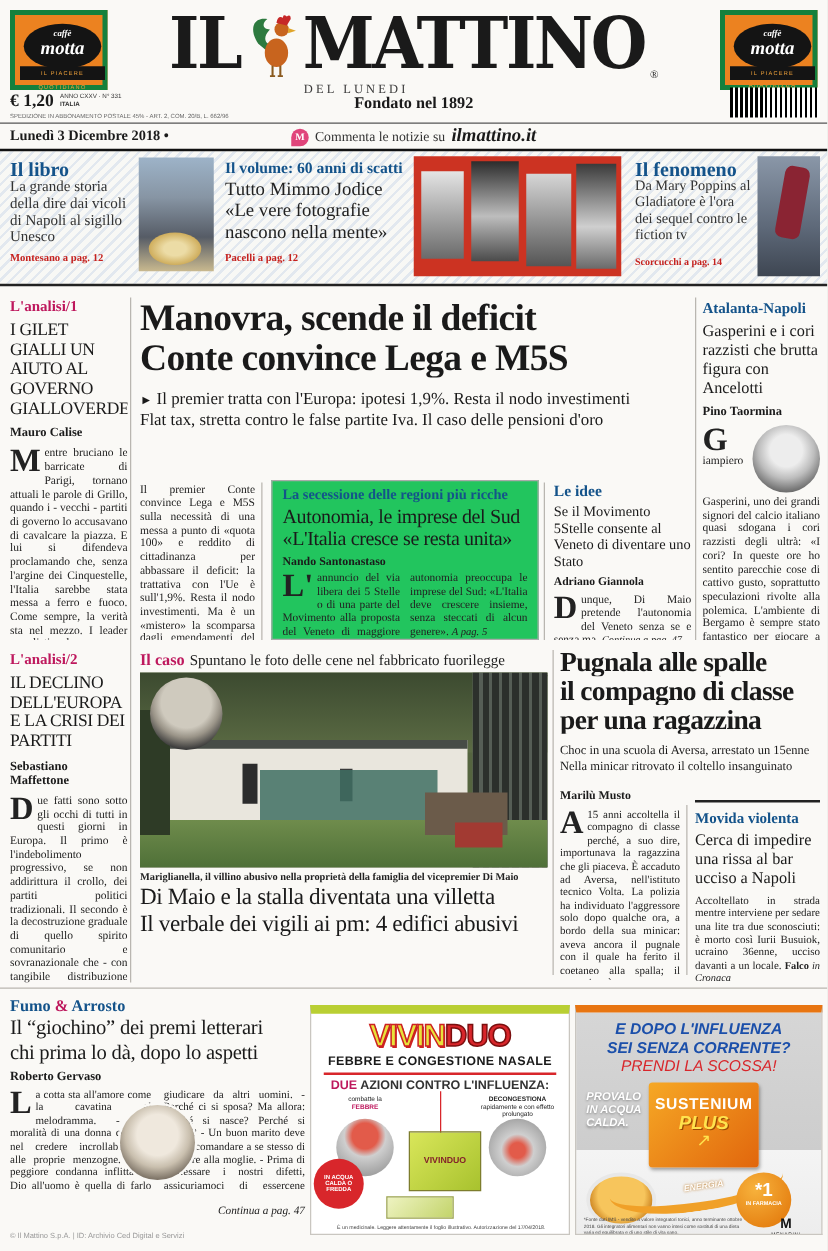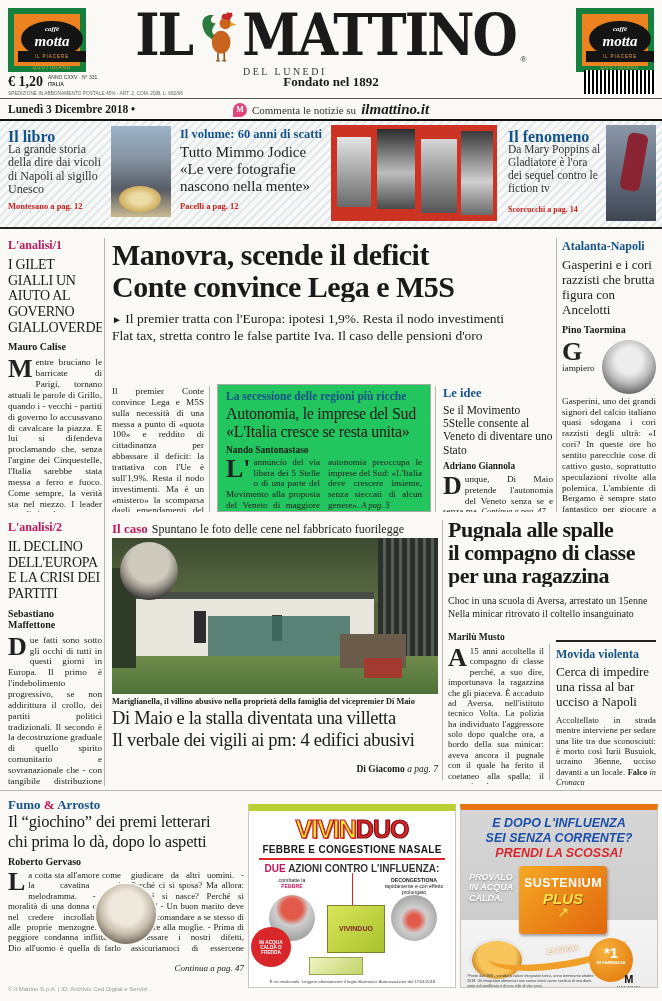--- a/index.html
+++ b/index.html
@@ -10,21 +10,21 @@
   .blue{color:#14538a;} .red{color:#be185d;}
   .kicker{font-weight:bold;}
   .byline{font-weight:bold;font-size:10px;}
   .body-txt{font-size:9.2px;line-height:1.18;text-align:justify;color:#222;}
   .drop::first-letter{float:left;font-size:26px;line-height:.8;padding:2px 3px 0 0;font-weight:bold;}
   .more{font-style:italic;font-size:9px;text-align:right;}
   .nowrap{white-space:nowrap;overflow:hidden;}
   .vline{width:1px;background:#b9b6b0;}
   .hline{height:1px;background:#b9b6b0;}
   
-  .motta{width:78px;height:64px;background:#ec8220;border:6px solid #15803d;box-sizing:border-box;}
+  .motta{width:78px;height:64px;background:#ec8220;border:4px solid #15803d;box-sizing:border-box;}
   .motta .oval{position:absolute;left:7px;top:7px;width:62px;height:36px;background:#141414;border-radius:50%;
         color:#fff;text-align:center;font-style:italic;font-weight:bold;line-height:1;padding-top:5px;box-sizing:border-box;}
   .motta .bar{position:absolute;left:4px;bottom:4px;width:68px;height:11px;background:#141414;color:#f0a23a;
         font-size:4.5px;text-align:center;line-height:11px;letter-spacing:1px;font-family:"Liberation Sans",sans-serif;}
   .mast-title{left:0;right:0;top:10px;display:flex;justify-content:center;align-items:flex-end;gap:4px;}
   .mast-word{font-family:"DejaVu Serif",serif;font-weight:bold;font-size:52px;line-height:1;letter-spacing:-2px;transform:scaleY(1.1);transform-origin:bottom;}
   .barcode{width:72px;height:24px;background:repeating-linear-gradient(90deg,#000 0 2px,#fff 2px 4px);}
   .stripebg{background:repeating-linear-gradient(135deg,#e2e8ef 0 2px,#f8f8f5 2px 6px);}
   .t-kicker{font-weight:bold;font-size:16px;color:#14538a;}
   .t-title{font-size:12px;line-height:1.12;color:#333;}
@@ -203,24 +203,20 @@
     <div class="abs" style="left:0;top:30px;width:24px;height:100px;background:#2e3b26;"></div>
     <div class="abs" style="left:228px;top:96px;width:66px;height:34px;background:#6b5b4a;"></div>
     <div class="abs" style="left:252px;top:120px;width:38px;height:20px;background:#a23a32;"></div>
     <div class="abs circle" style="left:8px;top:4px;width:58px;height:58px;background:radial-gradient(circle at 50% 35%,#cfcabe 0 42%,#9a9488 58%,#3a3a3a 78%);"></div>
   </div>
   <div class="abs" style="left:112px;top:697px;width:326px;font-weight:bold;font-size:8.3px;color:#222;">Mariglianella, il villino abusivo nella proprietà della famiglia del vicepremier Di Maio</div>
   <div class="abs" style="left:112px;top:708px;width:326px;">
     <div class="nowrap" style="font-size:18.5px;letter-spacing:-.3px;line-height:1.18;">Di Maio e la stalla diventata una villetta</div>
     <div class="nowrap" style="font-size:18.5px;letter-spacing:-.3px;line-height:1.18;">Il verbale dei vigili ai pm: 4 edifici abusivi</div>
   </div>
-  <div class="abs" style="left:112px;top:764px;width:326px;text-align:right;font-size:9.5px;">
-    <b>Di Giacomo</b>
-    <i>a pag. 7</i>
-  </div>
   <div class="abs vline" style="left:442px;top:520px;height:260px;"></div>
 
   <div class="abs" style="left:448px;top:518px;width:208px;">
     <div class="big-head nowrap" style="font-size:22px;">Pugnala alle spalle</div>
     <div class="big-head nowrap" style="font-size:22px;">il compagno di classe</div>
     <div class="big-head nowrap" style="font-size:22px;">per una ragazzina</div>
     <div style="margin-top:7px;font-size:10px;line-height:1.3;">
       <span class="nowrap" style="display:block;">Choc in una scuola di Aversa, arrestato un 15enne</span>
       <span class="nowrap" style="display:block;">Nella minicar ritrovato il coltello insanguinato</span>
     </div>
@@ -288,21 +284,21 @@
     <div class="abs" style="left:60px;top:146px;width:52px;height:16px;background:linear-gradient(135deg,#eef3c2,#c3d46a);border:1px solid #9aa24c;"></div>
     <div class="abs circle" style="left:2px;top:116px;width:40px;height:40px;background:#d8262b;color:#fff;font-size:4.8px;font-weight:bold;text-align:center;display:flex;align-items:center;justify-content:center;padding:3px;box-sizing:border-box;">IN ACQUA CALDA O FREDDA</div>
     <div class="abs fineprint" style="left:6px;top:168px;width:196px;font-size:4.2px;text-align:center;">È un medicinale. Leggere attentamente il foglio illustrativo. Autorizzazione del 17/04/2018.</div>
   </div>
 
   <div class="abs adv sans" style="left:460px;top:804px;width:198px;height:184px;border-top:6px solid #e87511;background:linear-gradient(180deg,#d6d6d6 0%,#cdcdcd 62%,#f4f4f4 62%,#ededed 100%);">
     <div style="text-align:center;margin-top:6px;font-weight:bold;font-style:italic;font-size:12.5px;color:#1b4faa;line-height:1.2;">
       <span style="display:block;">E DOPO L'INFLUENZA</span>
       <span style="display:block;">SEI SENZA CORRENTE?</span>
     </div>
-    <div style="text-align:center;font-weight:bold;font-style:italic;font-size:12.5px;color:#d8262b;">PRENDI LA SCOSSA!</div>
+    <div style="text-align:center;font-weight:normal;font-style:italic;font-size:12.5px;color:#d8262b;">PRENDI LA SCOSSA!</div>
     <div class="abs" style="left:8px;top:62px;width:46px;font-size:9px;font-weight:bold;font-style:italic;color:#fff;text-shadow:0 1px 2px #888;line-height:1.15;">PROVALO IN ACQUA CALDA.</div>
     <div class="abs" style="left:58px;top:56px;width:88px;height:68px;background:linear-gradient(135deg,#f6a825,#e1660d);border-radius:3px;text-align:center;box-shadow:1px 2px 3px rgba(0,0,0,.35);">
       <div style="margin-top:10px;font-weight:bold;font-size:12.5px;color:#fff;letter-spacing:.5px;">SUSTENIUM</div>
       <div style="font-weight:bold;font-style:italic;font-size:15px;color:#ffe34d;text-shadow:1px 1px 0 #9c4a05;">PLUS</div>
       <div style="color:#ffe34d;font-size:14px;line-height:.8;">↗</div>
     </div>
     <div class="abs circle" style="left:8px;top:128px;width:50px;height:38px;background:radial-gradient(circle at 50% 40%,#f7c55c 0 55%,#c87d1a 80%);border:3px solid #e8e8e8;border-radius:50%;"></div>
     <div class="abs" style="left:26px;top:118px;width:140px;height:34px;border-bottom:7px solid #f0a028;border-radius:50%;transform:rotate(-8deg);"></div>
     <div class="abs" style="left:86px;top:136px;transform:rotate(-8deg);font-size:7px;font-weight:bold;font-style:italic;color:#fff;text-shadow:0 0 2px #b5690a;">ENERGIA</div>
     <div class="abs circle" style="left:128px;top:128px;width:44px;height:44px;background:radial-gradient(circle at 35% 30%,#f7b23c,#e07206);color:#fff;text-align:center;">

